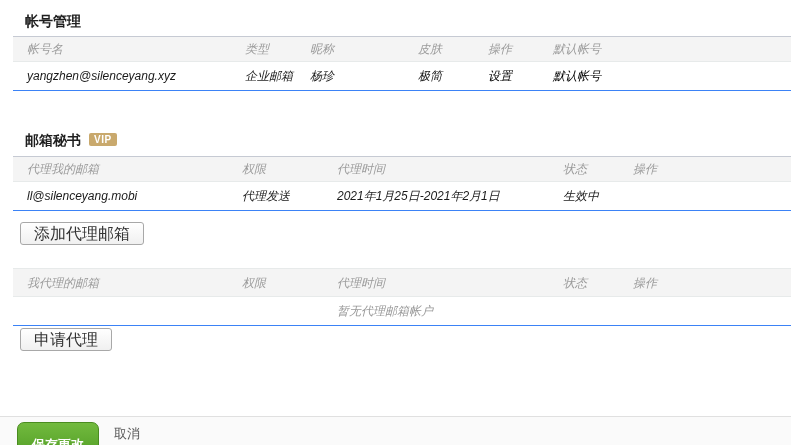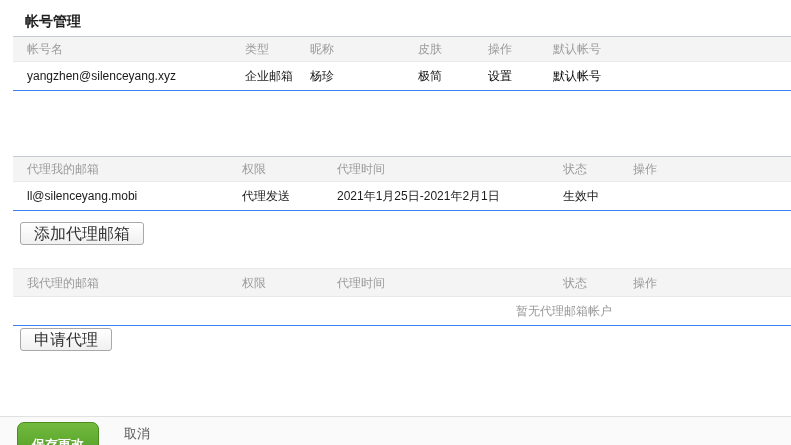--- a/index.html
+++ b/index.html
@@ -3,44 +3,44 @@
 <meta charset="utf-8">
 <style>
   html,body{margin:0;padding:0;background:#fff;}
   body{font-family:"Liberation Sans","DejaVu Sans",sans-serif;}
   #stage{position:relative;width:791px;height:445px;background:#fff;overflow:hidden;}
 
   .section-title{position:absolute;left:25px;font-size:14px;font-weight:bold;color:#1f1f1f;white-space:nowrap;}
   .vip-badge{display:inline-block;margin-left:8px;background:#c9a96d;color:#fff;font-size:10px;font-weight:bold;
              line-height:13px;padding:0 5px;border-radius:2px;vertical-align:2px;letter-spacing:.5px;}
 
-  .tbl{position:absolute;left:13px;right:0;}
+  .tbl{position:absolute;left:13px;right:0;font-style:italic;}
   .row{position:relative;}
   .row span{position:absolute;top:50%;transform:translateY(-50%);white-space:nowrap;}
   .hdr{height:24px;background:#f4f4f4;border-bottom:1px solid #e7eaea;font-size:12px;color:#9b9b9b;}
   .hdr.dark-top{border-top:1px solid #c6cad3;}
   .hdr.lite-top{border-top:1px solid #e7eaea;margin-top:9px;}
   .data{height:28px;background:#fff;border-bottom:1px solid #3b82f6;font-size:12px;color:#1a1a1a;}
 
   .t1 .c1{left:14px}.t1 .c2{left:232px}.t1 .c3{left:297px}.t1 .c4{left:405px}.t1 .c5{left:475px}.t1 .c6{left:540px}
   .t2 .c1{left:14px}.t2 .c2{left:229px}.t2 .c3{left:324px}.t2 .c4{left:550px}.t2 .c5{left:620px}
 
   a.lnk{color:#000000;text-decoration:none;cursor:pointer;}
   .acts a.lnk{margin-right:7px;}
-  .empty-cell{left:324px;right:0;text-align:center;color:#999;font-size:12px;}
+  .empty-cell{left:324px;right:0;color:#999;font-size:12px;}
 
   .btn{position:absolute;box-sizing:border-box;height:23px;padding:0 13px;font-size:16px;color:#333;
        background:linear-gradient(#ffffff,#f0f0f0);border:1px solid #a8a8a8;border-radius:3px;cursor:pointer;
        font-family:inherit;line-height:21px;}
 
   .footer{position:absolute;left:0;right:0;bottom:0;height:28px;background:#fafafa;border-top:1px solid #e0e0e0;}
   .save-btn{position:absolute;left:17px;top:5px;height:34px;padding:12px 14px;font-size:13px;font-weight:bold;color:#fff;
             background:linear-gradient(#72ba3e,#539f27);border:1px solid #4a8c20;border-radius:7px;cursor:pointer;
             font-family:inherit;line-height:19px;}
-  a.cancel{position:absolute;left:124px;top:8px;font-size:13px;color:#555;text-decoration:none;cursor:pointer;}
+  a.cancel{position:absolute;left:114px;top:8px;font-size:13px;color:#555;text-decoration:none;cursor:pointer;}
 </style>
 </head>
 <body>
 
 <div id="stage">
 
   <div class="section-title" style="top:13px">帐号管理</div>
 
   <div class="tbl t1" style="top:36px">
     <div class="row hdr dark-top">
@@ -54,20 +54,23 @@
     <div class="row data">
       <span class="c1">yangzhen@silenceyang.xyz</span>
       <span class="c2">企业邮箱</span>
       <span class="c3">杨珍</span>
       <span class="c4">极简</span>
       <span class="c5"><a class="lnk">设置</a></span>
       <span class="c6"><a class="lnk">默认帐号</a></span>
     </div>
   </div>
 
+  <div class="section-title" style="top:132px">
+    <span>邮箱秘书</span><span class="vip-badge">VIP</span>
+  </div>
 
   <div class="tbl t2" style="top:156px">
     <div class="row hdr dark-top">
       <span class="c1">代理我的邮箱</span>
       <span class="c2">权限</span>
       <span class="c3">代理时间</span>
       <span class="c4">状态</span>
       <span class="c5">操作</span>
     </div>
     <div class="row data">

